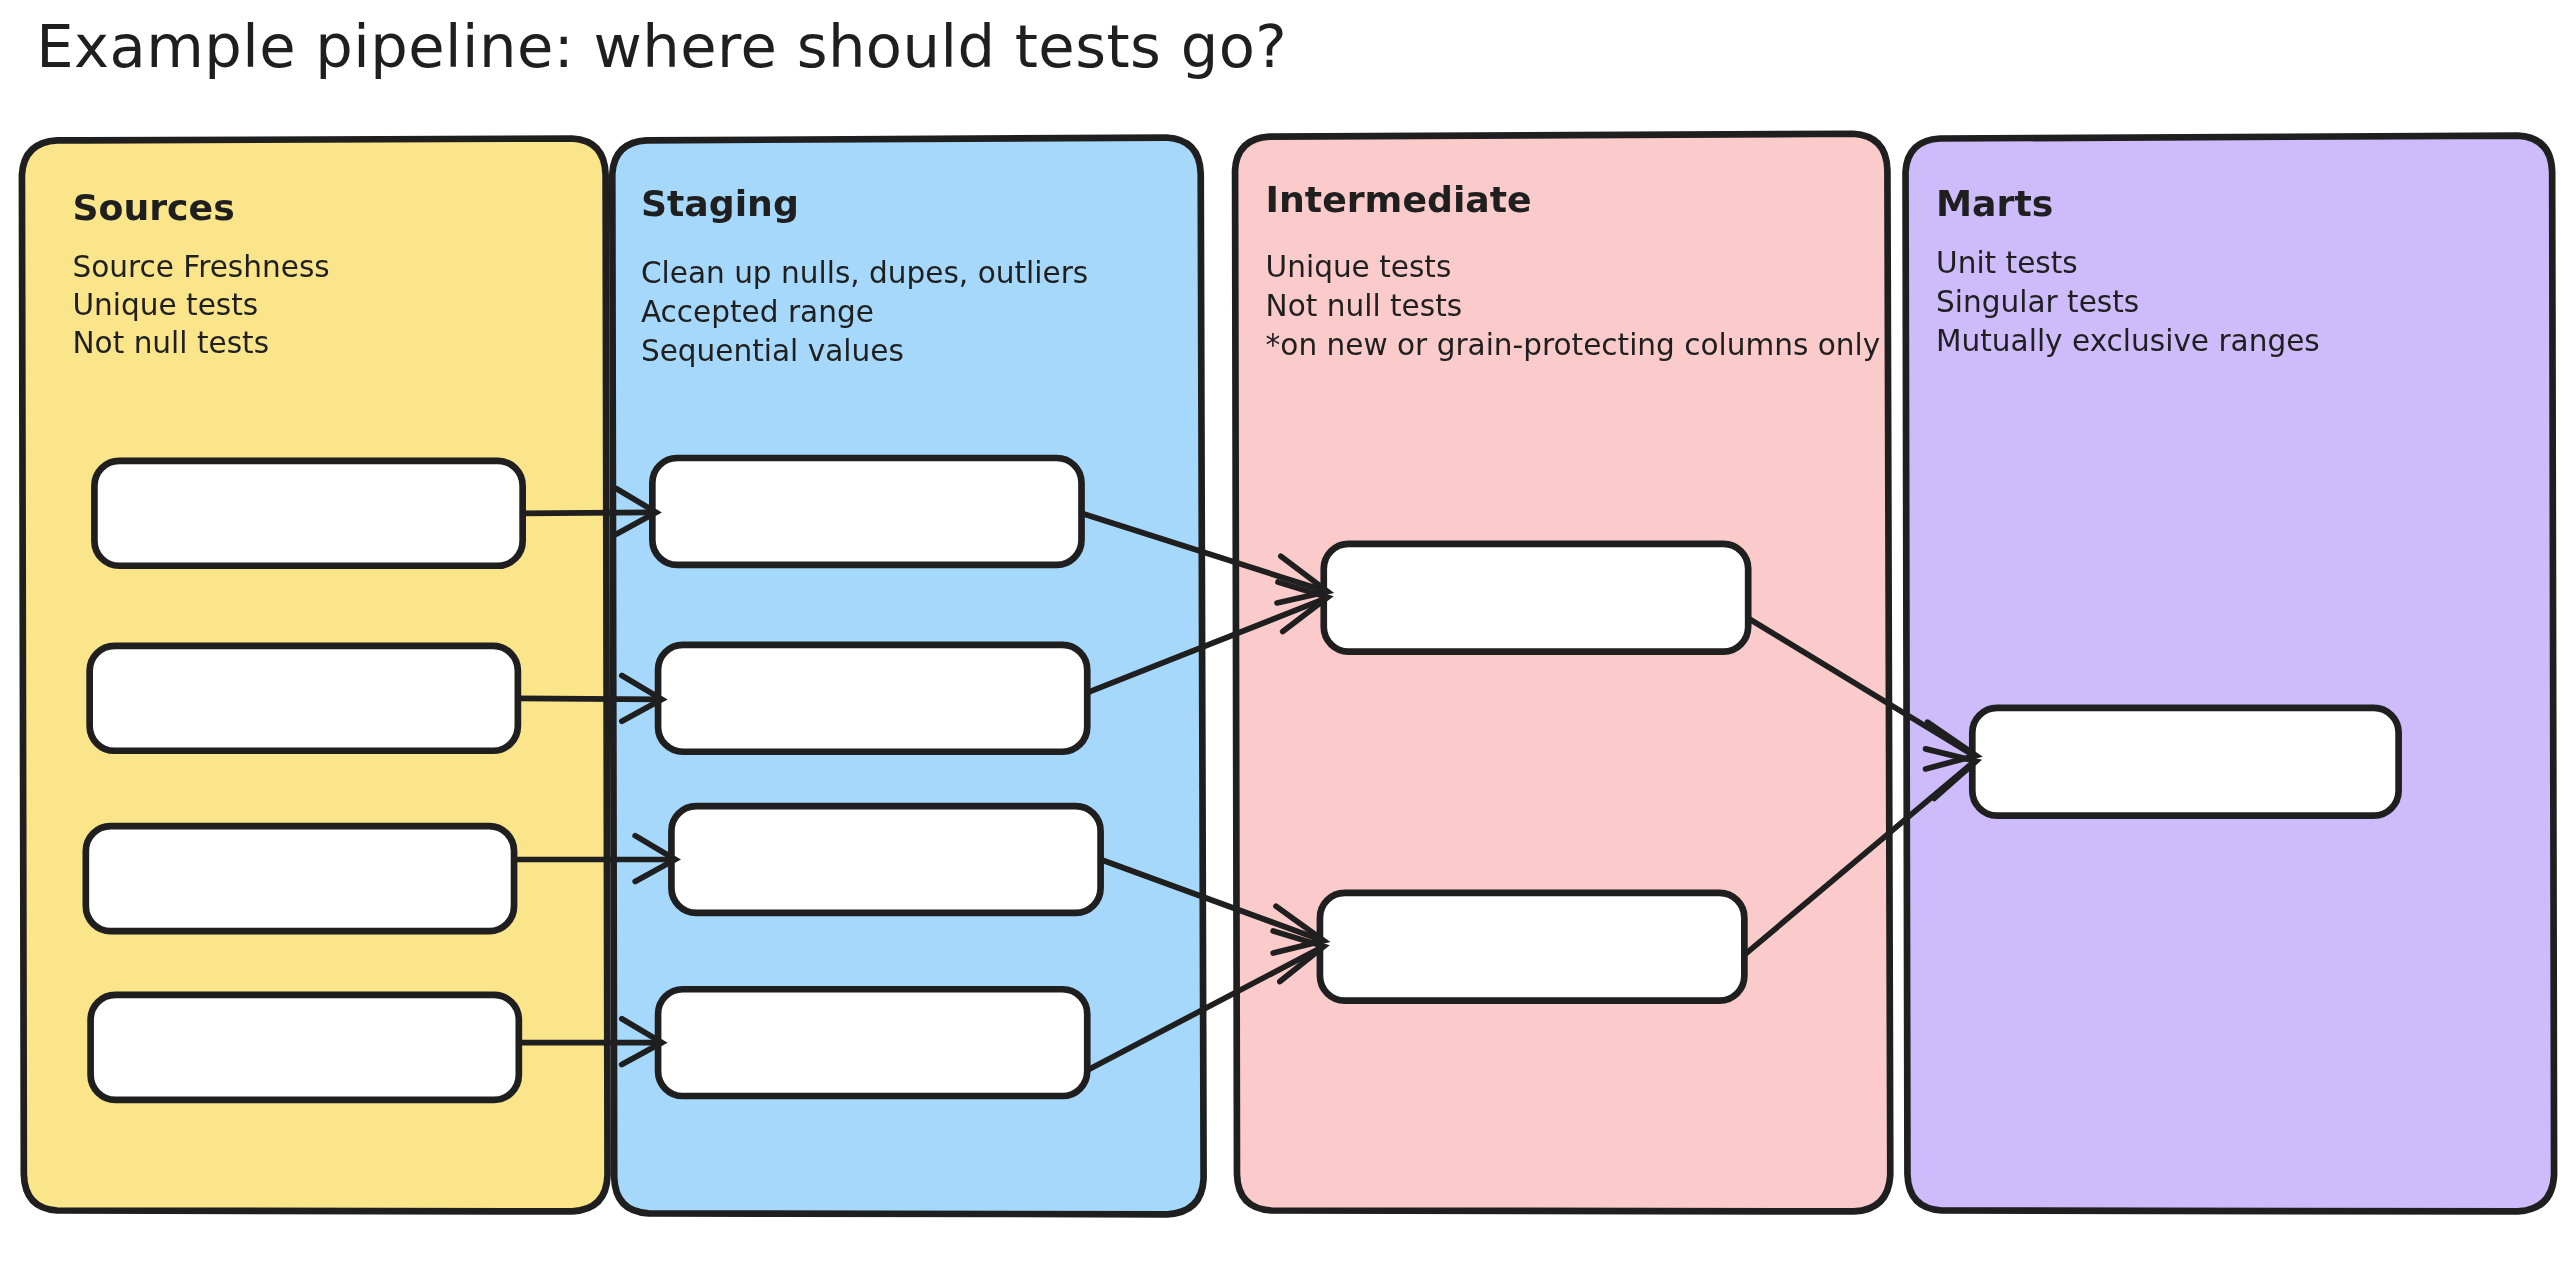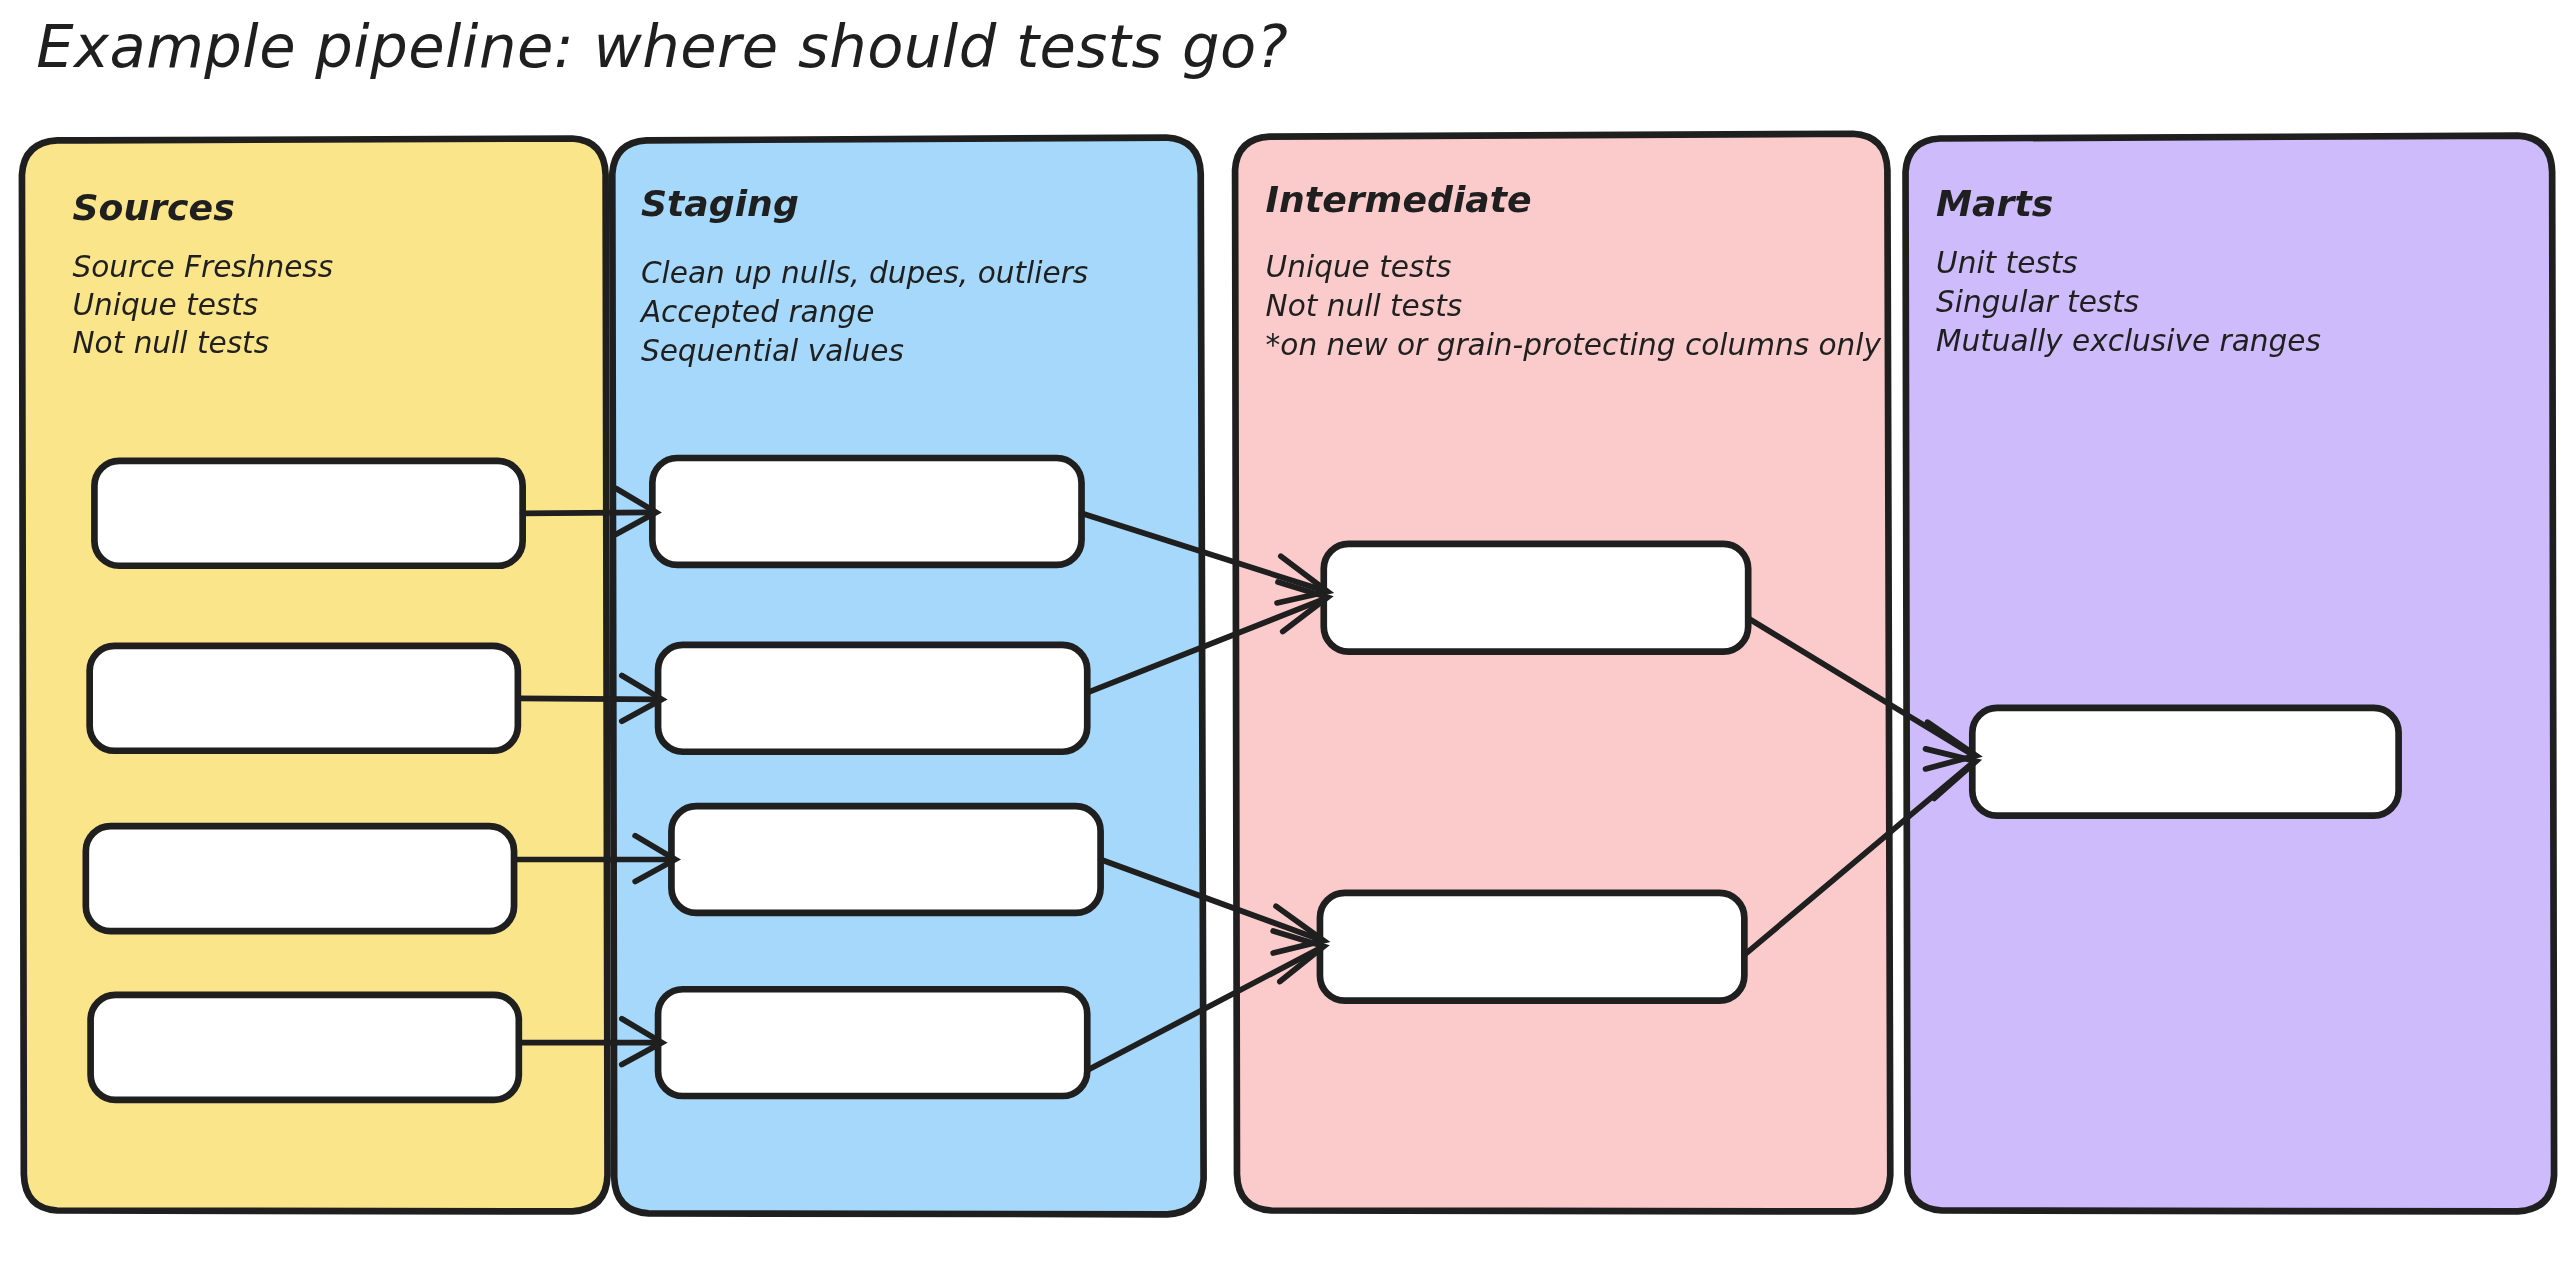--- a/index.html
+++ b/index.html
@@ -12,21 +12,20 @@
     height: 1266px;
     position: relative;
     overflow: hidden;
     font-family: "DejaVu Sans", sans-serif;
   }
   #diagram-root {
     position: absolute;
     inset: 0;
     width: 2296px;
     height: 1266px;
-    font-style: italic;
   }
   .title-text {
     font-family: "DejaVu Sans", sans-serif;
     font-size: 62px;
     font-weight: 400;
     fill: #1f1f1f;
     letter-spacing: 0.5px;
   }
   .lane-title {
     font-family: "DejaVu Sans", sans-serif;

